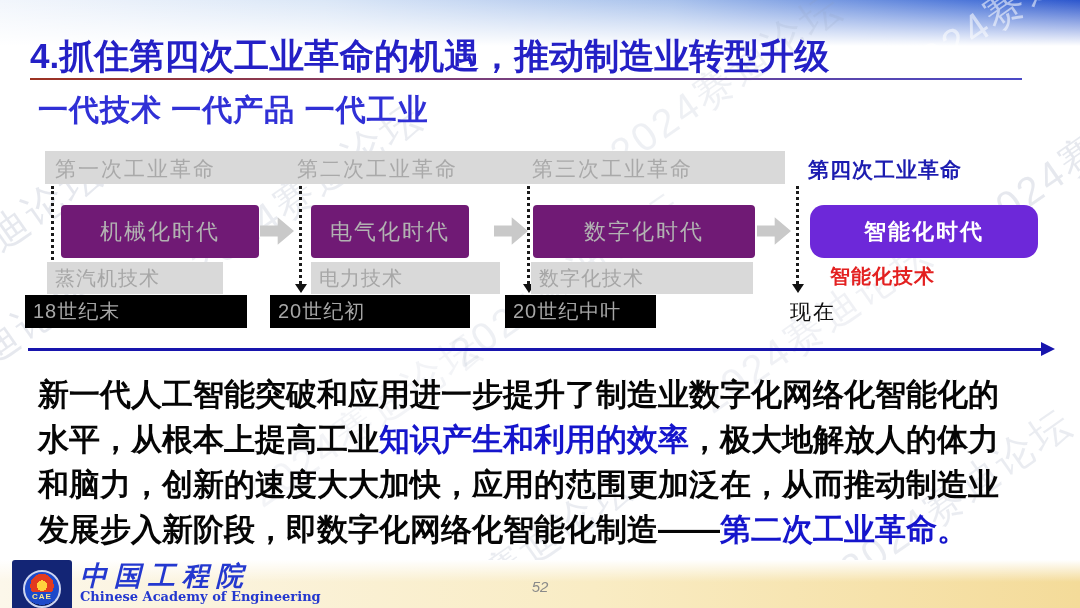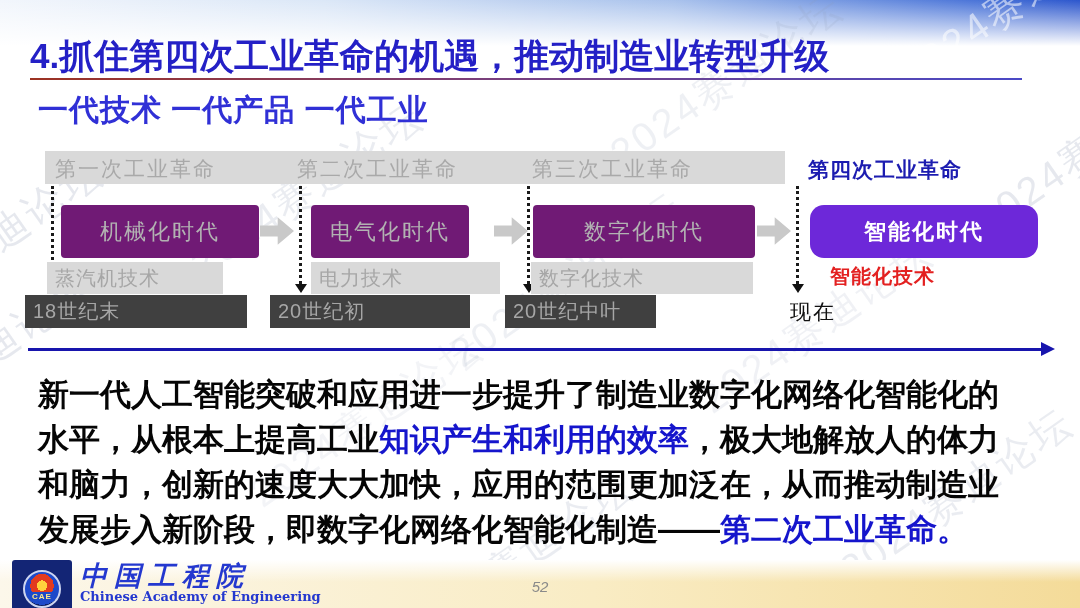--- a/index.html
+++ b/index.html
@@ -34,21 +34,21 @@
     border:6px solid transparent;border-top:9px solid #111;}
   .era-box{position:absolute;top:205px;height:53px;background:#701a75;border-radius:4px;
     display:flex;align-items:center;justify-content:center;font-size:22px;color:#b2b2b2;letter-spacing:2px;}
   .era-box.red{background:#6d28d9;color:#ffffff;font-weight:bold;border-radius:14px;}
   .chev{position:absolute;top:216px;width:34px;height:30px;background:#c9c9c9;
     clip-path:polygon(0 32%,52% 32%,52% 4%,100% 50%,52% 96%,52% 68%,0 68%);}
   .tech-bar{position:absolute;top:262px;height:32px;background:#d9d9d9;
     display:flex;align-items:center;padding-left:8px;font-size:20px;color:#a6a6a6;letter-spacing:1px;box-sizing:border-box;}
   .tech-red{position:absolute;left:806px;top:263px;font-size:20px;font-weight:bold;
     color:#e32020;letter-spacing:1px;white-space:nowrap;margin-left:24px;}
-  .date-bar{position:absolute;top:295px;height:33px;background:#404040;
+  .date-bar{position:absolute;top:295px;height:33px;background:#000000;
     display:flex;align-items:center;padding-left:8px;font-size:20px;color:#a6a6a6;letter-spacing:1px;box-sizing:border-box;}
   .date-now{position:absolute;left:790px;top:298px;font-size:21px;color:#111;font-weight:500;letter-spacing:2px;}
   .axis{position:absolute;left:28px;top:348px;width:1020px;height:3px;background:#1815ad;}
   .axis::after{content:"";position:absolute;right:-14px;top:-6px;width:0;height:0;
     border:7px solid transparent;border-left:14px solid #1815ad;}
   
   .body-text{position:absolute;left:38px;top:372px;width:1020px;
     font-size:31px;line-height:45px;font-weight:bold;color:#050505;}
   .body-line{white-space:nowrap;}
   .blue{color:#1515cc;}

